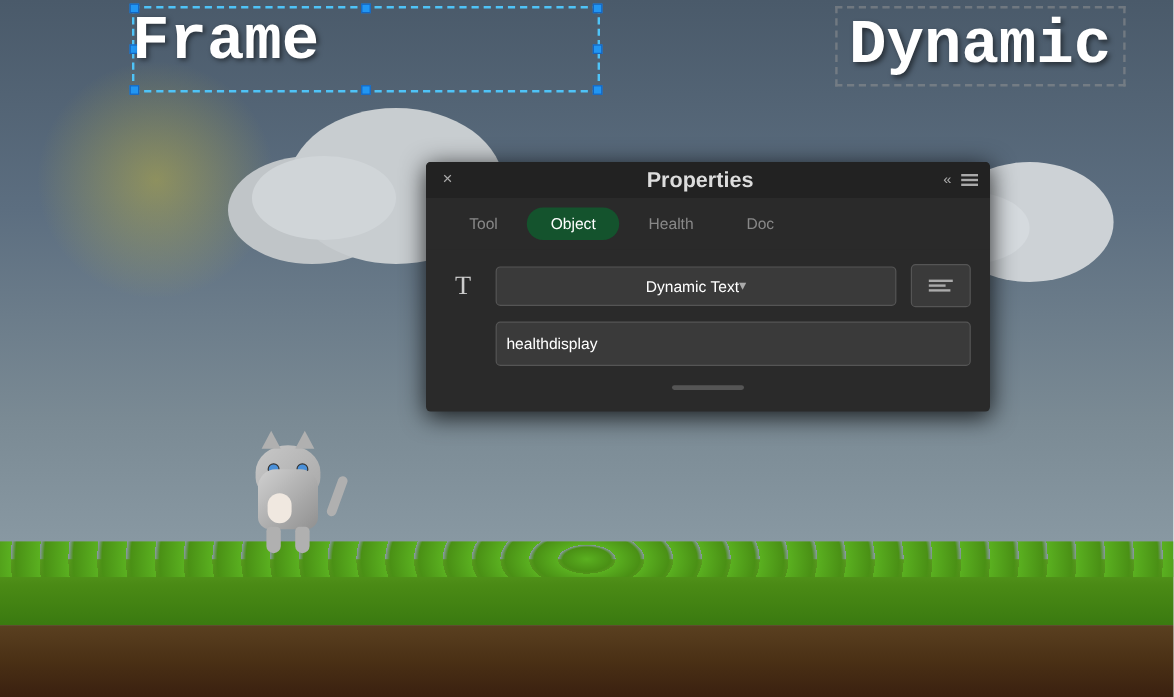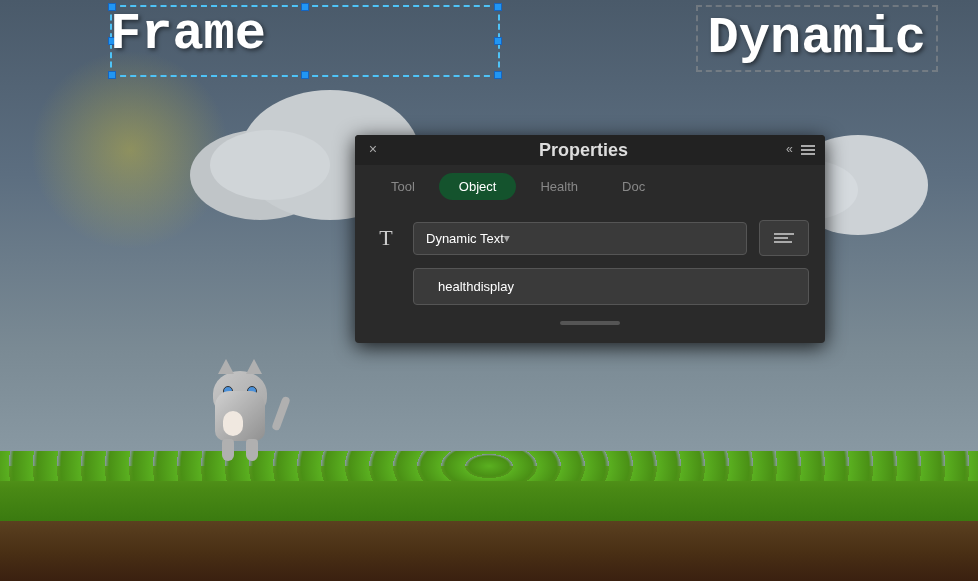--- a/index.html
+++ b/index.html
@@ -423,21 +423,21 @@
       color: #ccc;
       font-size: 22px;
       font-family: serif;
       flex-shrink: 0;
     }
 
     .prop-dropdown {
       flex: 1;
       display: flex;
       align-items: center;
-      justify-content: flex-start;
+      justify-content: center;
       background: #3a3a3a;
       border: 1px solid #555;
       border-radius: 4px;
       padding: 8px 12px;
       cursor: pointer;
       color: #fff;
       font-size: 13px;
       font-family: Arial, sans-serif;
     }
 
@@ -472,21 +472,21 @@
 
     .align-line-1 { width: 20px; }
     .align-line-2 { width: 14px; }
     .align-line-3 { width: 18px; }
 
     .prop-input {
       flex: 1;
       background: #3a3a3a;
       border: 1px solid #555;
       border-radius: 4px;
-      padding: 10px 24px;
+      padding: 10px 8px;
       color: #fff;
       font-size: 13px;
       font-family: Arial, sans-serif;
       outline: none;
       margin-left: 42px;
     }
 
     .panel-scrollbar {
       display: flex;
       justify-content: center;

